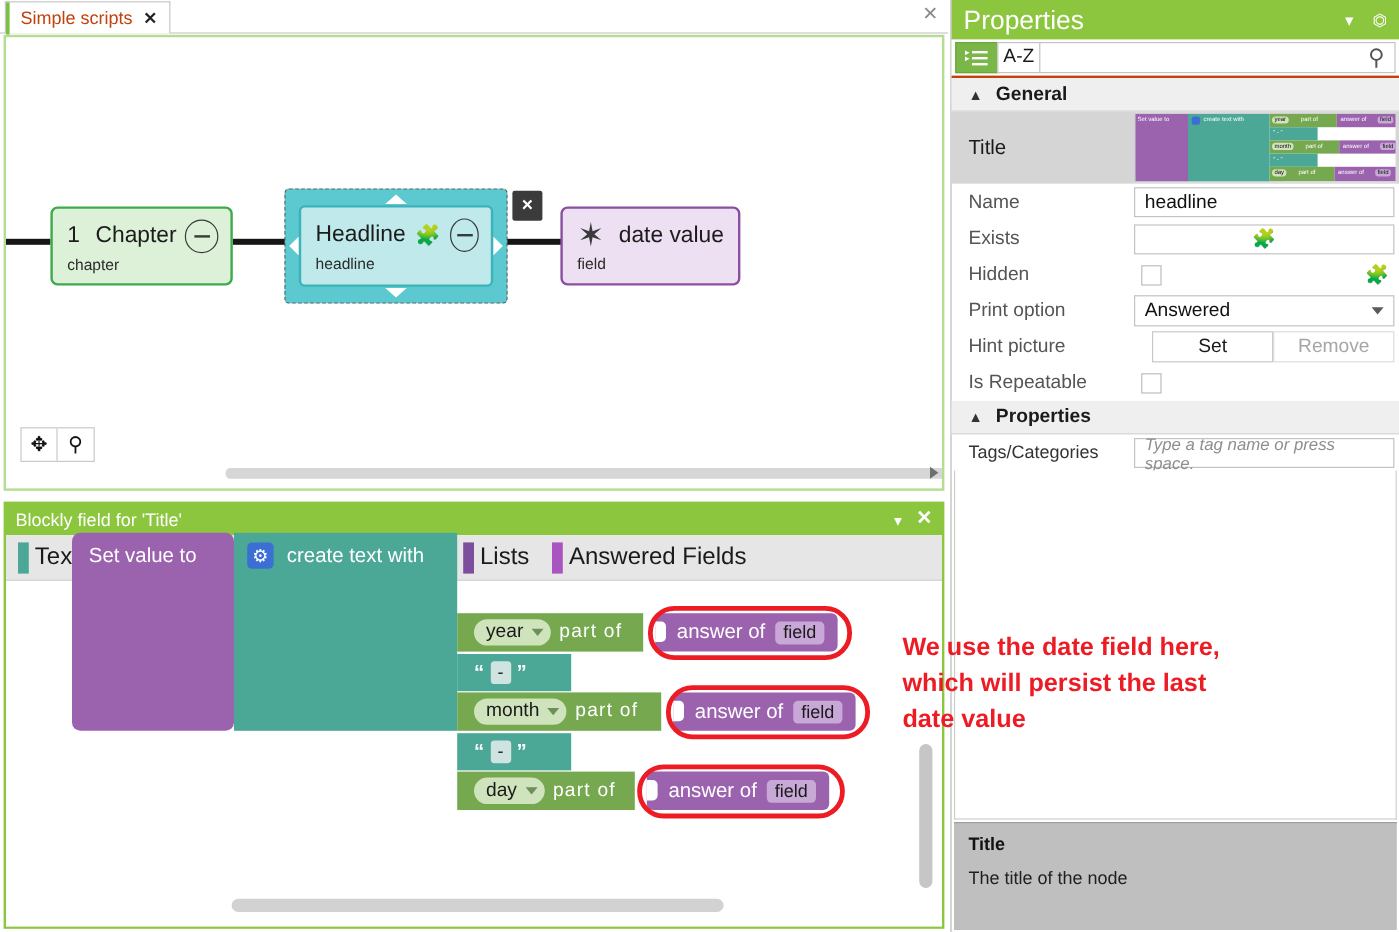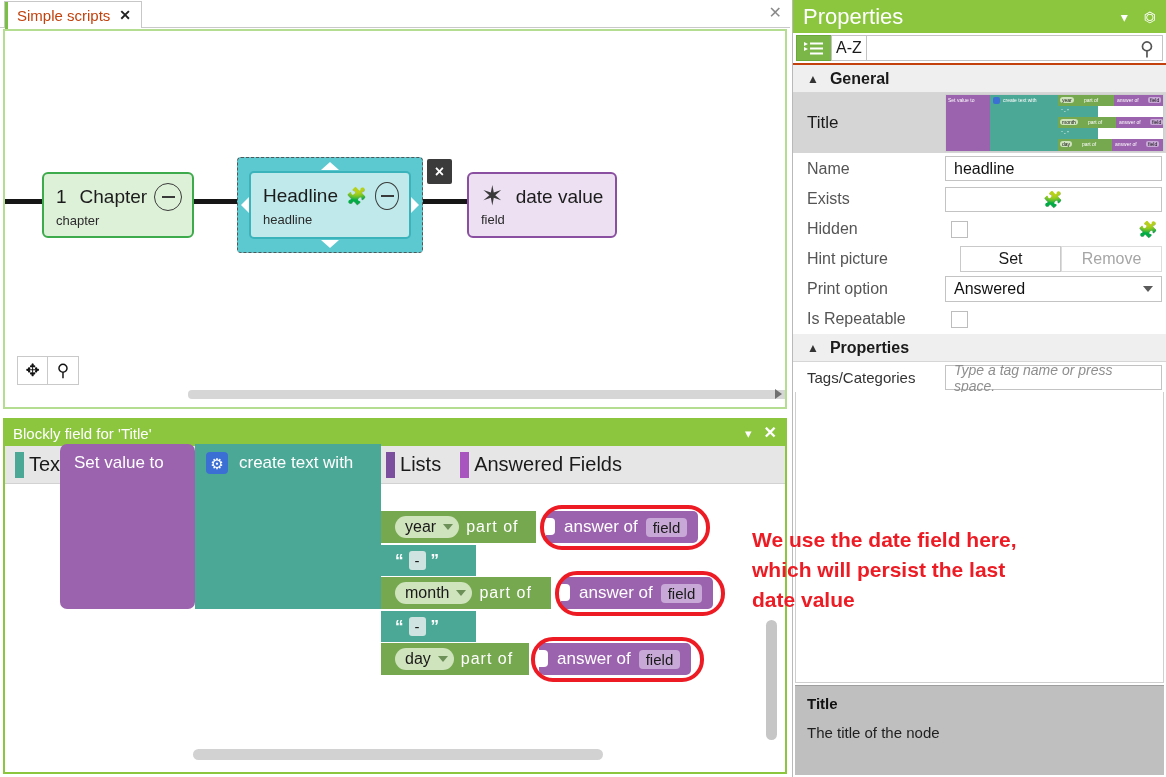--- a/index.html
+++ b/index.html
@@ -681,37 +681,37 @@
 
     <div class="prow" style="height:29px">
       <div class="plabel">Hidden</div>
       <div class="pvalue" style="justify-content:space-between;">
         <span class="pcheck"></span>
         <span class="puzzle-black" style="margin-right:4px">🧩</span>
       </div>
     </div>
 
     <div class="prow" style="height:30px">
-      <div class="plabel">Hint picture</div>
-      <div class="pvalue" style="gap:0; padding-left:15px;">
-        <div class="pbtn">Set</div>
-        <div class="pbtn disabled">Remove</div>
-      </div>
-    </div>
-
-    <div class="prow" style="height:30px">
       <div class="plabel">Print option</div>
       <div class="pvalue">
         <div class="pselect">
           <span>Answered</span>
           <span class="caret"></span>
         </div>
       </div>
     </div>
 
+    <div class="prow" style="height:30px">
+      <div class="plabel">Hint picture</div>
+      <div class="pvalue" style="gap:0; padding-left:15px;">
+        <div class="pbtn">Set</div>
+        <div class="pbtn disabled">Remove</div>
+      </div>
+    </div>
+
     <div class="prow" style="height:29px">
       <div class="plabel">Is Repeatable</div>
       <div class="pvalue">
         <span class="pcheck"></span>
       </div>
     </div>
 
     <div class="section-hdr">
       <span class="chev">▲</span>
       <span class="ttl">Properties</span>

